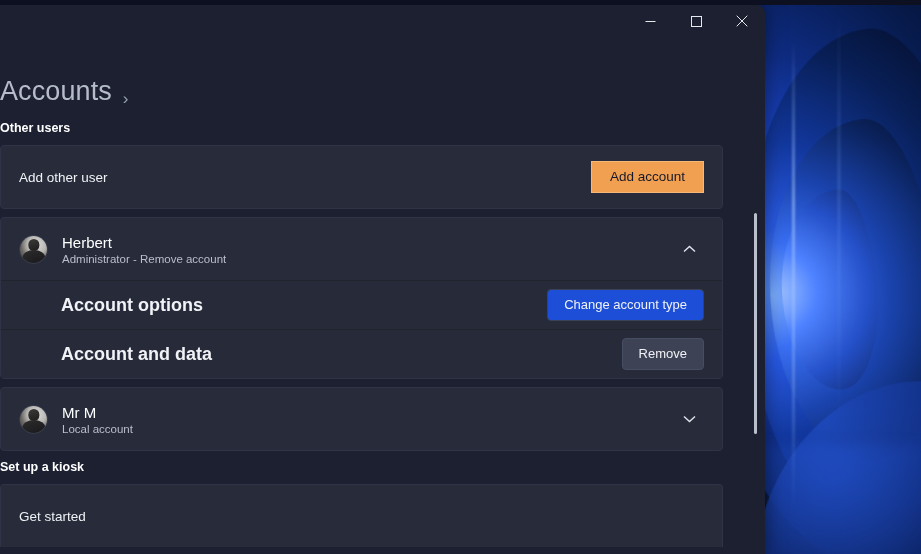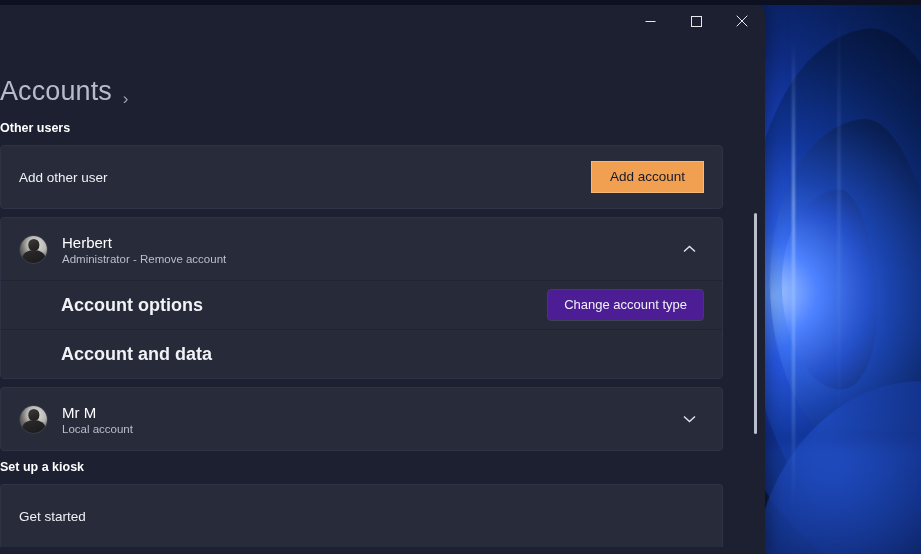--- a/index.html
+++ b/index.html
@@ -211,21 +211,21 @@
     font-size: 13.5px;
     border: 1px solid #f6b878;
     border-radius: 0;
     padding: 7px 18px;
     font-family: "Liberation Sans", sans-serif;
     cursor: pointer;
     line-height: 1.25;
   }
   
   .btn-std {
-    background: #4c1d95;
+    background: #1d4ed8;
     color: #f0f2f6;
     font-size: 13px;
     border: 1px solid #3c4255;
     border-radius: 4px;
     padding: 7px 16px;
     font-family: "Liberation Sans", sans-serif;
     cursor: pointer;
     line-height: 1.25;
   }
   .btn-std.hover {
@@ -401,20 +401,21 @@
 
         <div class="subrow">
           <span class="row-label">Account options</span>
           <span class="spacer"></span>
           <button class="btn-std">Change account type</button>
         </div>
 
         <div class="subrow">
           <span class="row-label">Account and data</span>
           <span class="spacer"></span>
+          <button class="btn-std hover">Remove</button>
         </div>
 
       </div>
 
       <div class="card">
         <div class="acct-row">
           <div class="avatar">
             <div class="av-bg"></div>
             <div class="av-head"></div>
             <div class="av-body"></div>

